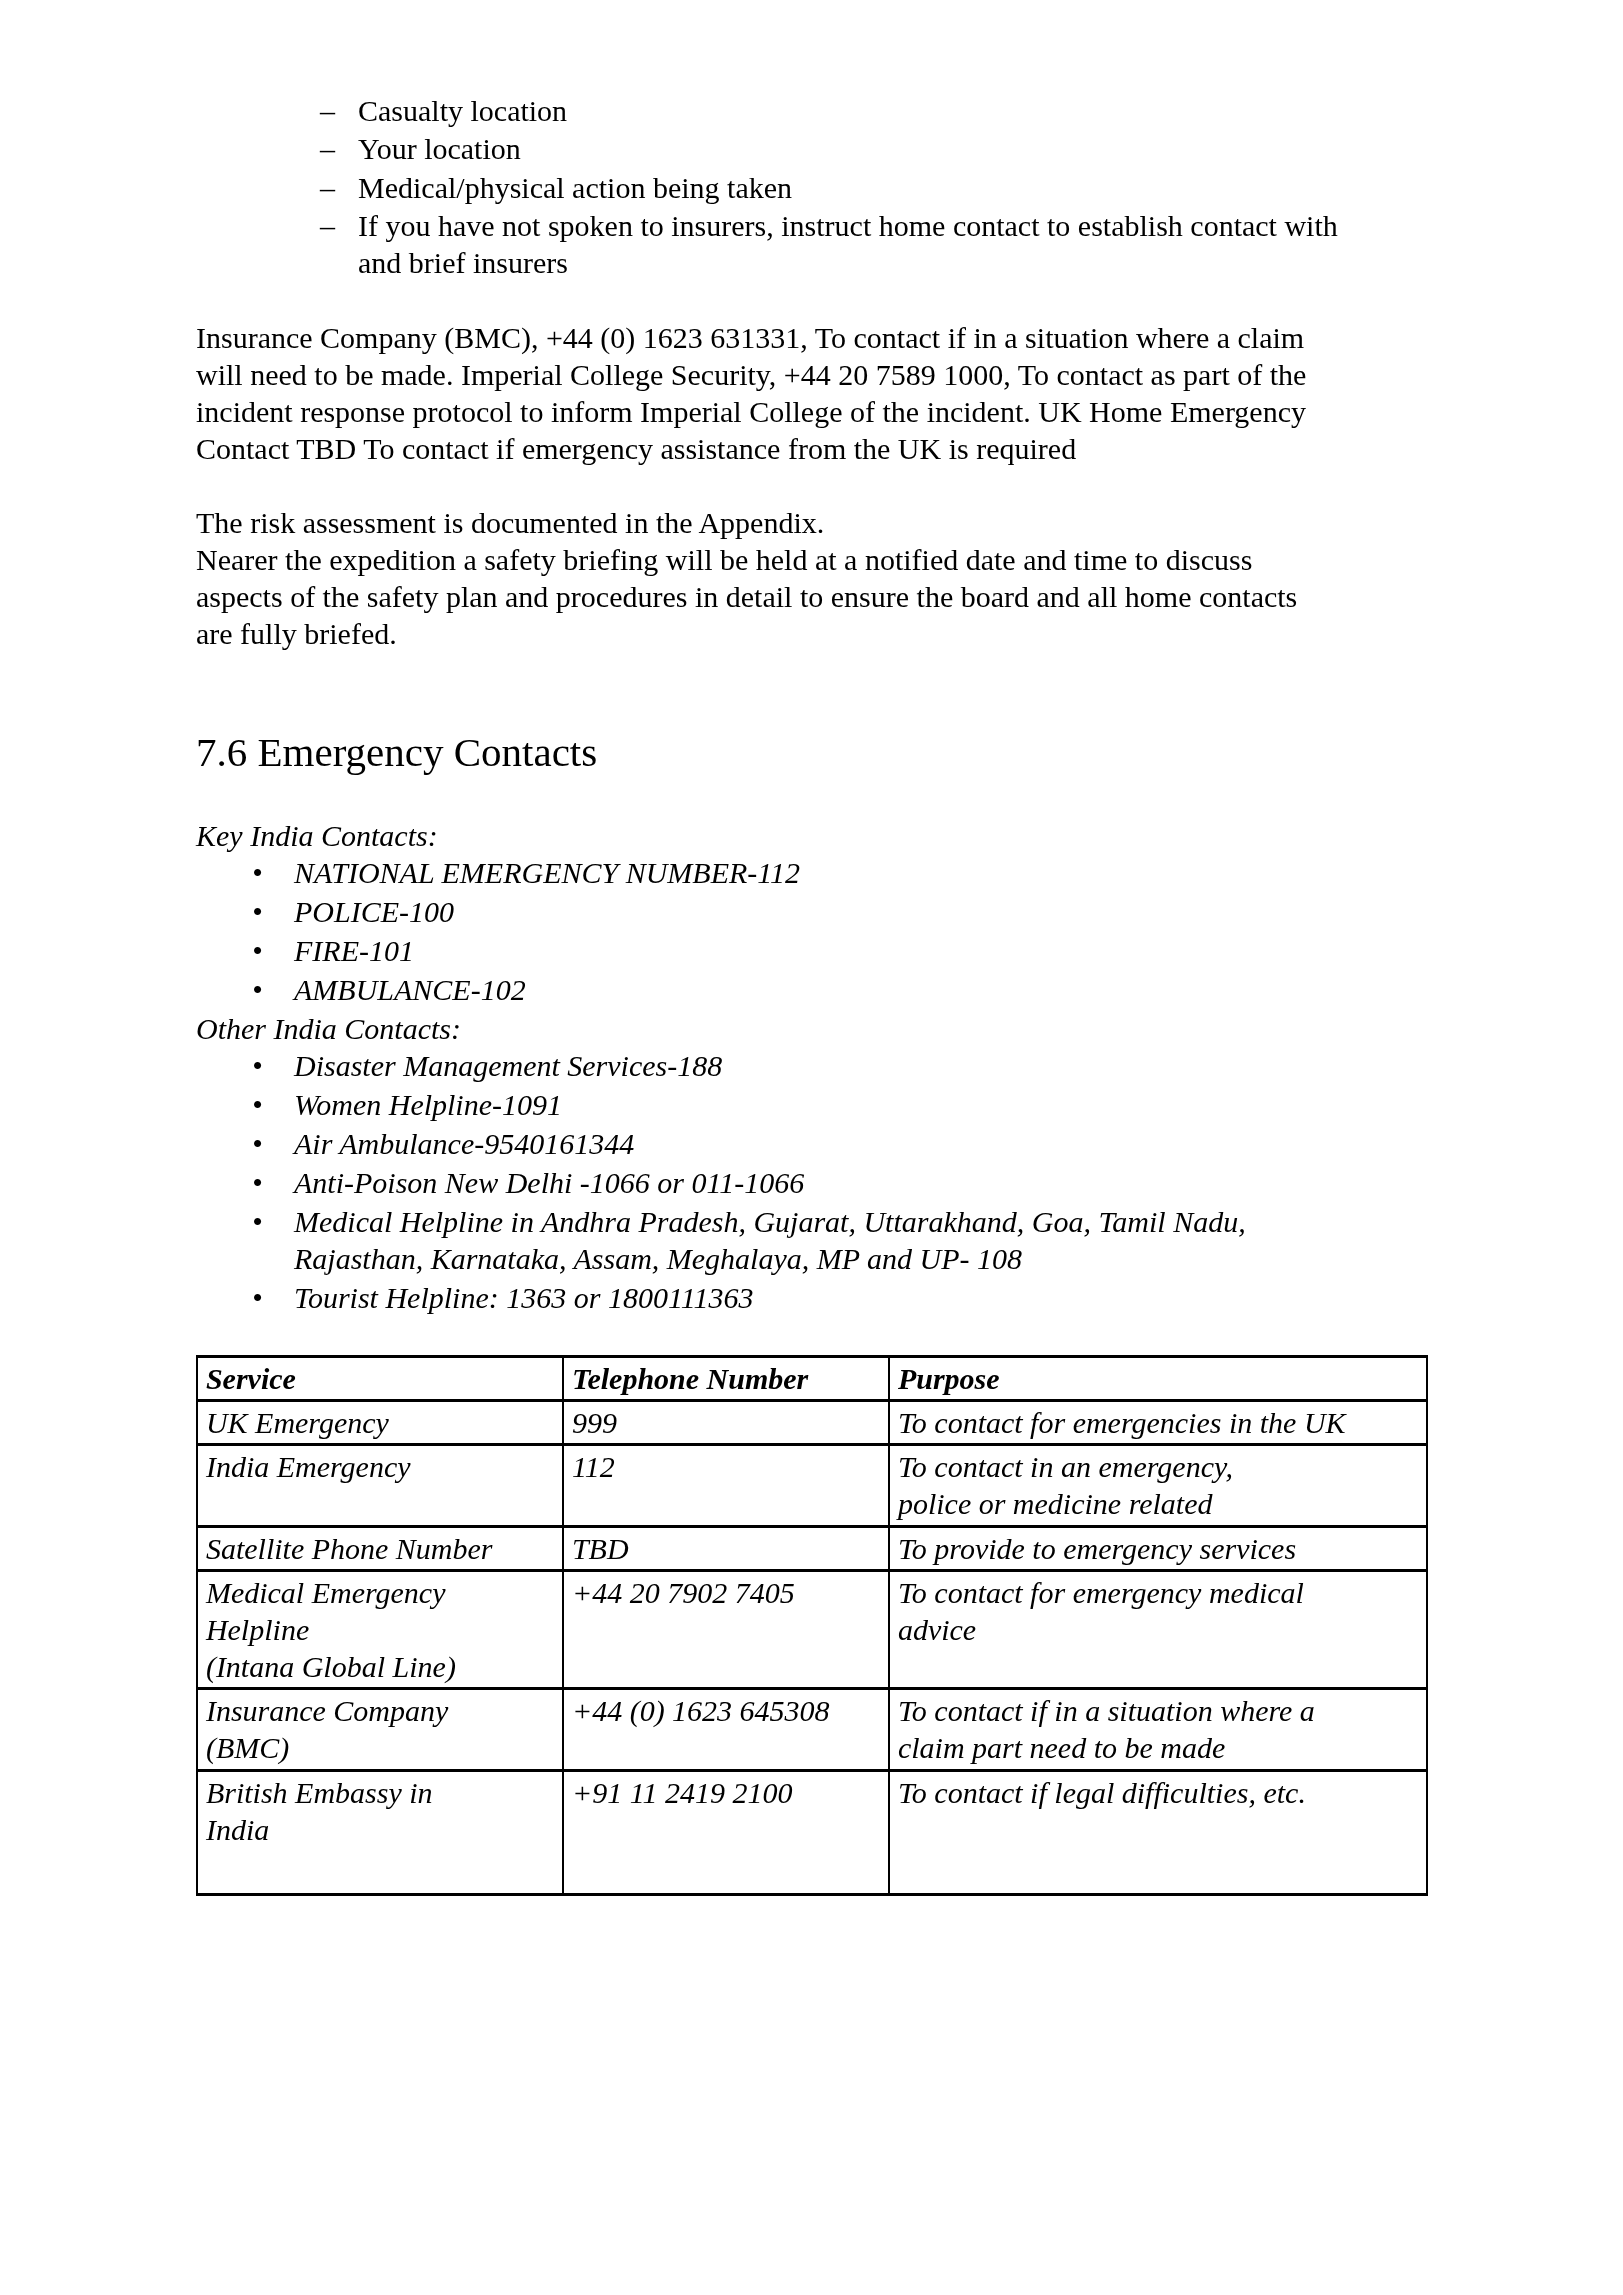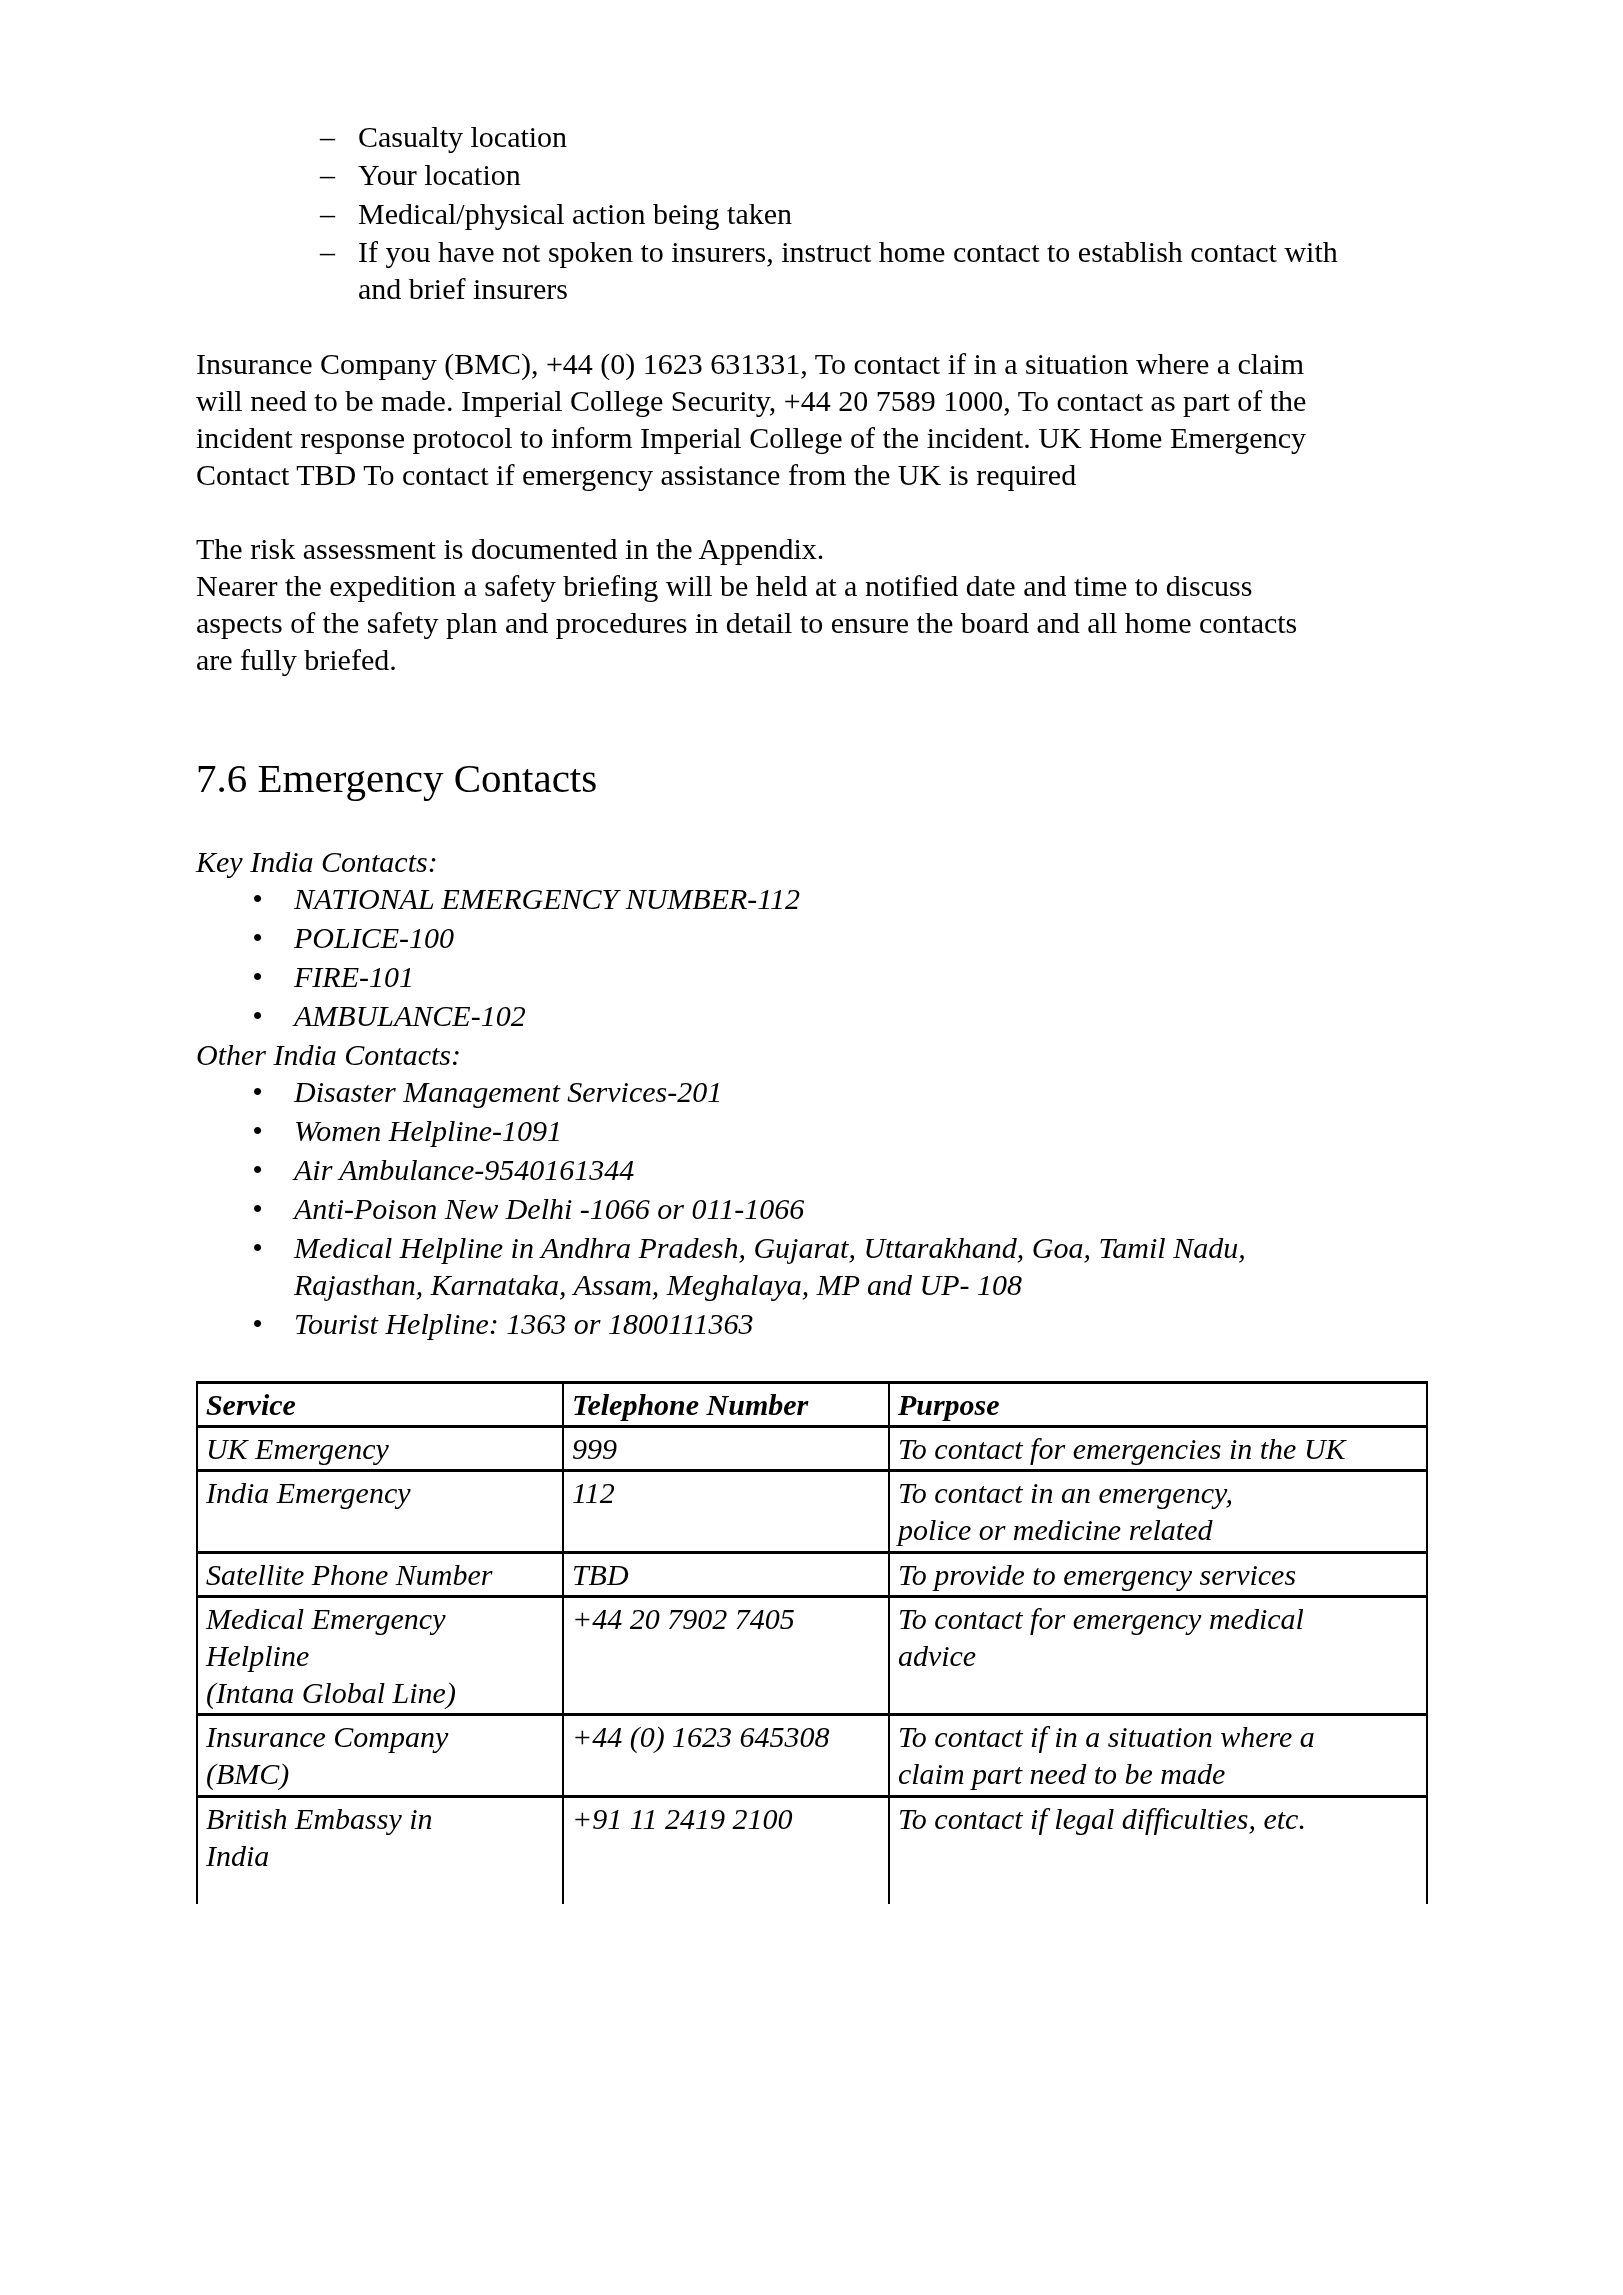--- a/index.html
+++ b/index.html
@@ -12,21 +12,21 @@
     height: 2295px;
     position: relative;
     font-family: "Liberation Serif", "DejaVu Serif", serif;
     color: #000000;
     -webkit-font-smoothing: antialiased;
   }
   .page {
     box-sizing: border-box;
     width: 1623px;
     height: 1904px;
-    padding: 118px 183px 0 196px;
+    padding: 92px 183px 0 196px;
     overflow: hidden;
   }
   .body-text {
     font-size: 30px;
     line-height: 37px;
   }
   
   ul.dash-list {
     list-style: none;
     margin: 0 0 38px 0;
@@ -146,21 +146,21 @@
   <p class="contacts-label body-text">Key India Contacts:</p>
   <ul class="bullet-list body-text">
     <li>NATIONAL EMERGENCY NUMBER-112</li>
     <li>POLICE-100</li>
     <li>FIRE-101</li>
     <li>AMBULANCE-102</li>
   </ul>
 
   <p class="contacts-label body-text">Other India Contacts:</p>
   <ul class="bullet-list body-text">
-    <li>Disaster Management Services-201</li>
+    <li>Disaster Management Services-188</li>
     <li>Women Helpline-1091</li>
     <li>Air Ambulance-9540161344</li>
     <li>Anti-Poison New Delhi -1066 or 011-1066</li>
     <li>Medical Helpline in Andhra Pradesh, Gujarat, Uttarakhand, Goa, Tamil Nadu,
 Rajasthan, Karnataka, Assam, Meghalaya, MP and UP- 108</li>
     <li>Tourist Helpline: 1363 or 1800111363</li>
   </ul>
 
   <table class="contacts-table">
     <colgroup>

